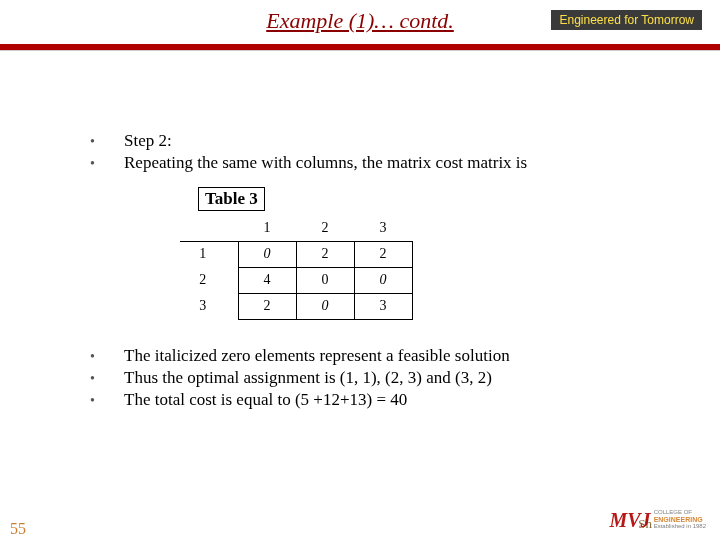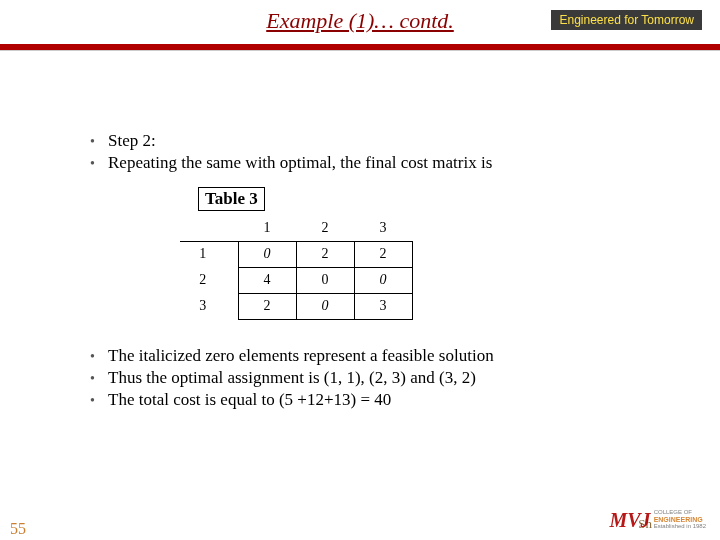--- a/index.html
+++ b/index.html
@@ -57,20 +57,21 @@
   }
   .bullet {
     width: 18px;
     flex-shrink: 0;
     font-size: 14px;
     color: #555;
     padding-top: 3px;
   }
   .bullet-text {
     flex: 1;
+    margin-left: 16px;
   }
   .table-block {
     margin: 14px 0 14px 90px;
   }
   .table-title {
     font-weight: bold;
     font-size: 17px;
     margin-bottom: 4px;
     margin-left: 18px;
     border: 1px solid #000;
@@ -155,21 +156,21 @@
 <div class="gray-line"></div>
 
 <div class="content">
 
   <div class="bullet-row">
     <div class="bullet">•</div>
     <div class="bullet-text">Step 2:</div>
   </div>
   <div class="bullet-row">
     <div class="bullet">•</div>
-    <div class="bullet-text">Repeating the same with optimal, the final cost matrix is</div>
+    <div class="bullet-text">Repeating the same with columns, the matrix cost matrix is</div>
   </div>
 
   <div class="table-block">
     <div class="table-title">Table 3</div>
     <table class="matrix">
       <tbody>
           <tr class="header-row">
         <td class="corner"></td>
         <td>1</td>
         <td>2</td>

